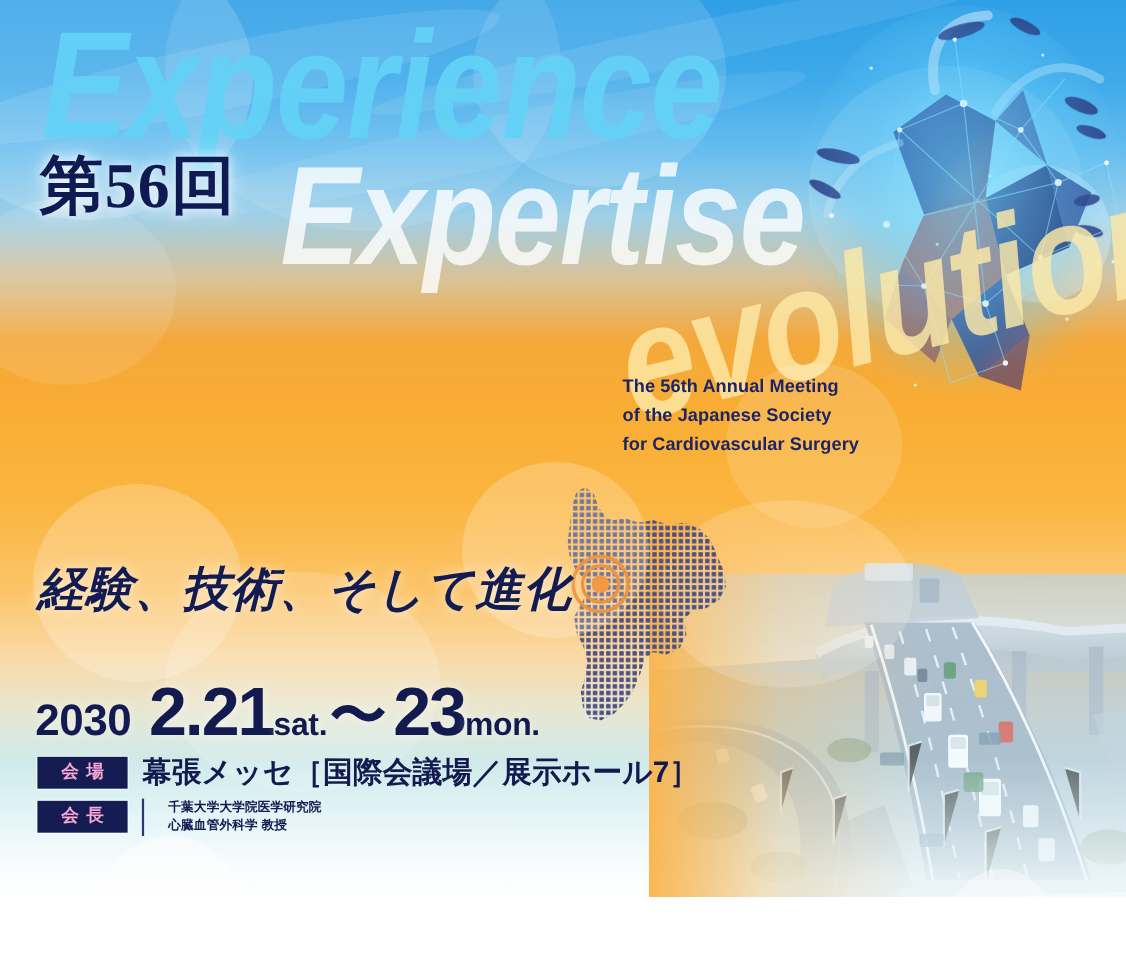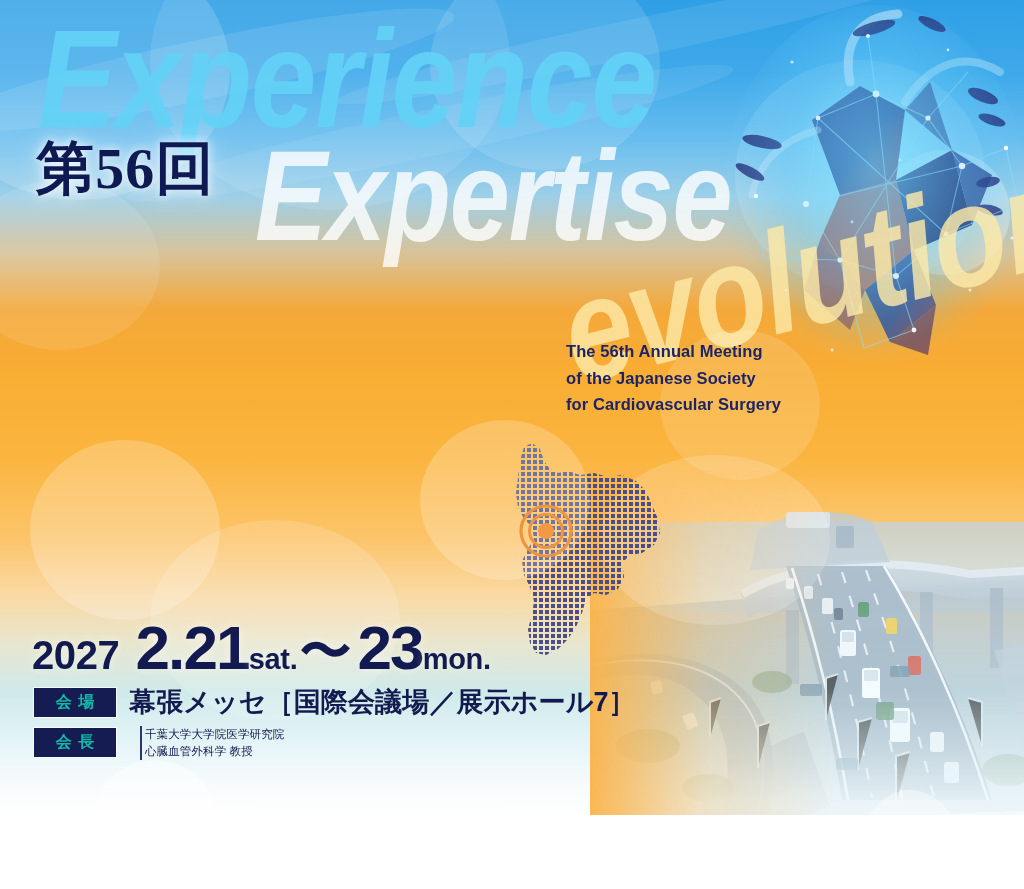--- a/index.html
+++ b/index.html
@@ -156,21 +156,21 @@
   .dateline .yr{font-size:40px;letter-spacing:-.01em;}
   .dateline .big{font-size:62px;letter-spacing:-.03em;margin-left:16px;}
   .dateline .sm{font-size:29px;letter-spacing:-.01em;}
   .dateline .tilde{font-size:52px;margin:0 2px 0 2px;}
 
   
   .info{position:absolute;left:34px;top:688px;}
   .info-row{display:flex;align-items:center;margin-bottom:9px;}
   .badge{
     background:#141c52;
-    color:#14b8a6;
+    color:#f9a8d4;
     font-family:"Liberation Sans", sans-serif;
     font-weight:bold;
     font-size:16px;
     letter-spacing:.42em;
     text-indent:.42em;
     padding:5px 12px 6px 12px;
     min-width:58px;
     text-align:center;
     box-shadow:0 0 0 1px rgba(255,255,255,.75);
     line-height:1.1;
@@ -181,24 +181,24 @@
     font-family:"Liberation Sans", sans-serif;
     font-weight:bold;
     font-size:27px;
     line-height:1.05;
     letter-spacing:.005em;
     white-space:nowrap;
   }
   .chair-name{font-size:31px;letter-spacing:.02em;}
   .affil{
     border-left:2px solid #2b3570;
-    margin-left:24px;padding-left:3px;
+    margin-left:13px;padding-left:22px;
     color:#131a4f;
     font-family:"Liberation Sans", sans-serif;
-    font-weight:normal;
+    font-weight:bold;
     font-size:11.5px;line-height:1.48;
     letter-spacing:.01em;
     white-space:nowrap;
   }
   .affil span{display:block;}
 </style>
 </head>
 <body>
 
 <div class="poster">
@@ -457,23 +457,24 @@
     <span>第56回</span>
   </div>
 
 
   <div class="eng-title">
     <div>The 56th Annual Meeting</div>
     <div>of the Japanese Society</div>
     <div>for Cardiovascular Surgery</div>
   </div>
 
+  <div class="tagline">経験、技術、そして進化</div>
 
   <div class="dateline">
-    <span class="yr">2027</span><span class="big">2.21</span><span class="sm">sat.</span><span class="tilde">〜</span><span class="big" style="margin-left:4px">23</span><span class="sm">mon.</span>
+    <span class="yr">2030</span><span class="big">2.21</span><span class="sm">sat.</span><span class="tilde">〜</span><span class="big" style="margin-left:4px">23</span><span class="sm">mon.</span>
   </div>
 
   <div class="info">
 
     <div class="info-row">
       <div class="badge">会場</div>
       <div class="info-text">幕張メッセ［国際会議場／展示ホール7］</div>
     </div>
 
     <div class="info-row">

